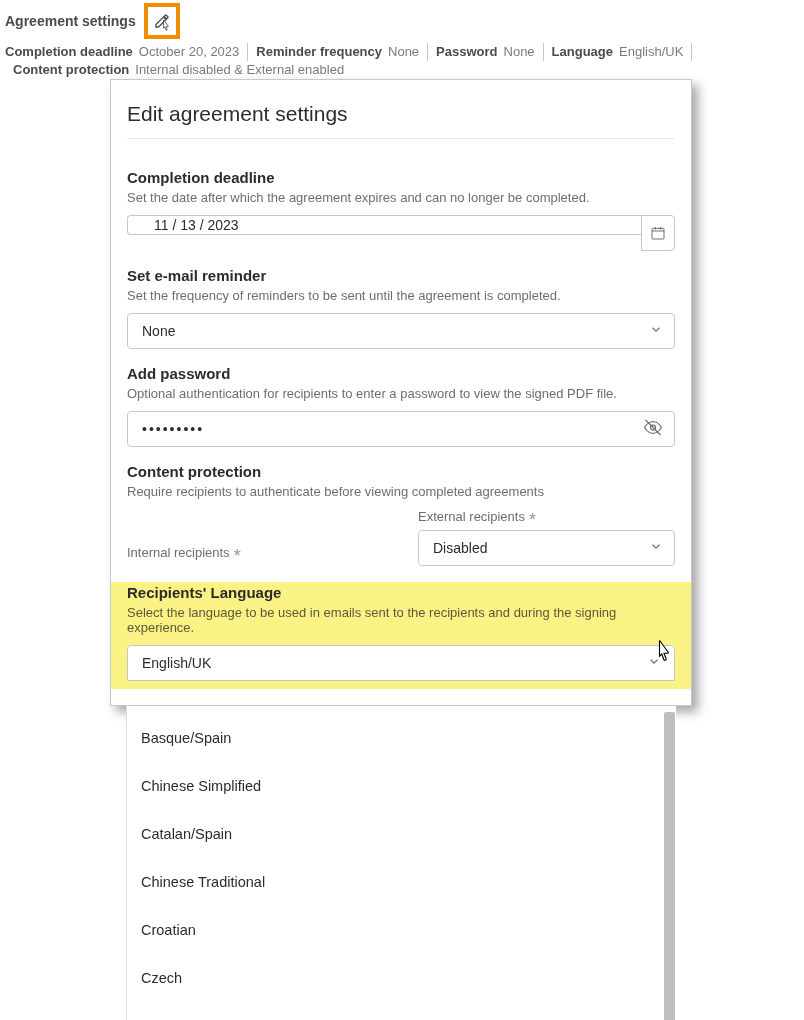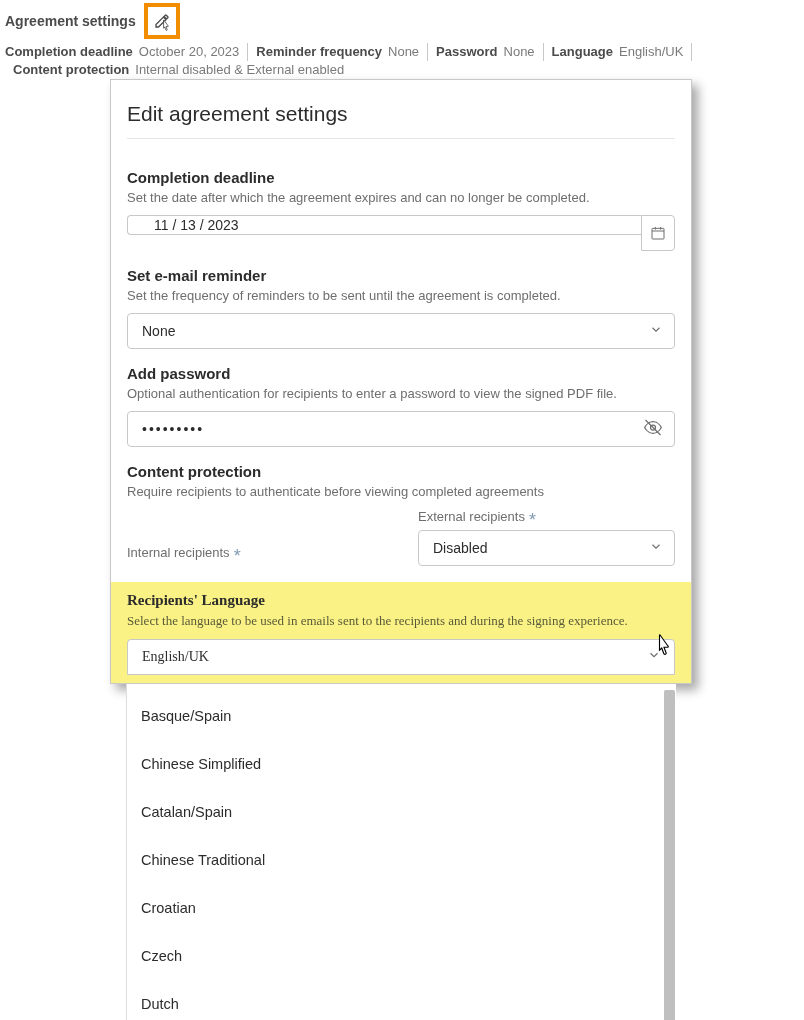--- a/index.html
+++ b/index.html
@@ -157,23 +157,22 @@
     font-size: 13px;
     color: #6e6e6e;
     margin-bottom: 6px;
     display: flex;
     align-items: center;
     gap: 4px;
   }
   .asterisk { color: #809bb3; font-size: 18px; line-height: 0; position: relative; top: 3px;}
   .highlight {
     background: #faf284;
-    margin: 0 -16px;
-    padding: 10px 16px 8px 16px;
-    font-family: Liberation Serif, serif;
+    margin: 16px -16px;
+    padding: 2px 16px 8px 16px;
   }
   .lang-select {
     width: 100%;
     height: 36px;
     border: 1px solid #c8c8c8;
     border-radius: 4px 4px 0 0;
     padding: 0 40px 0 14px;
     font-size: 14px;
     color: #2c2c2c;
     background: #fff;

